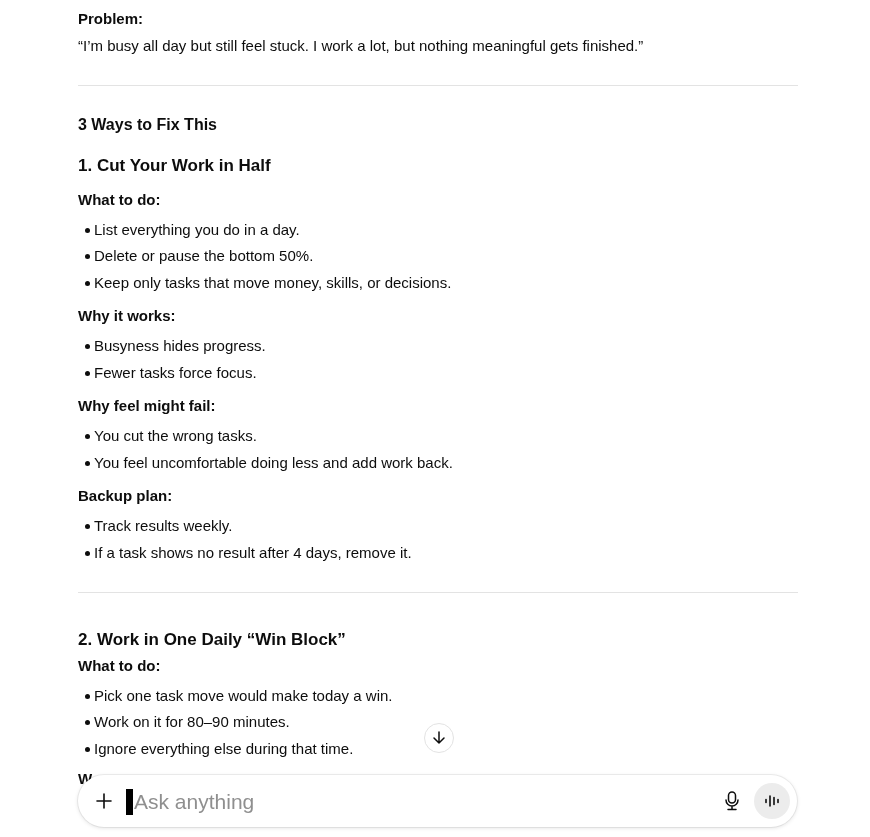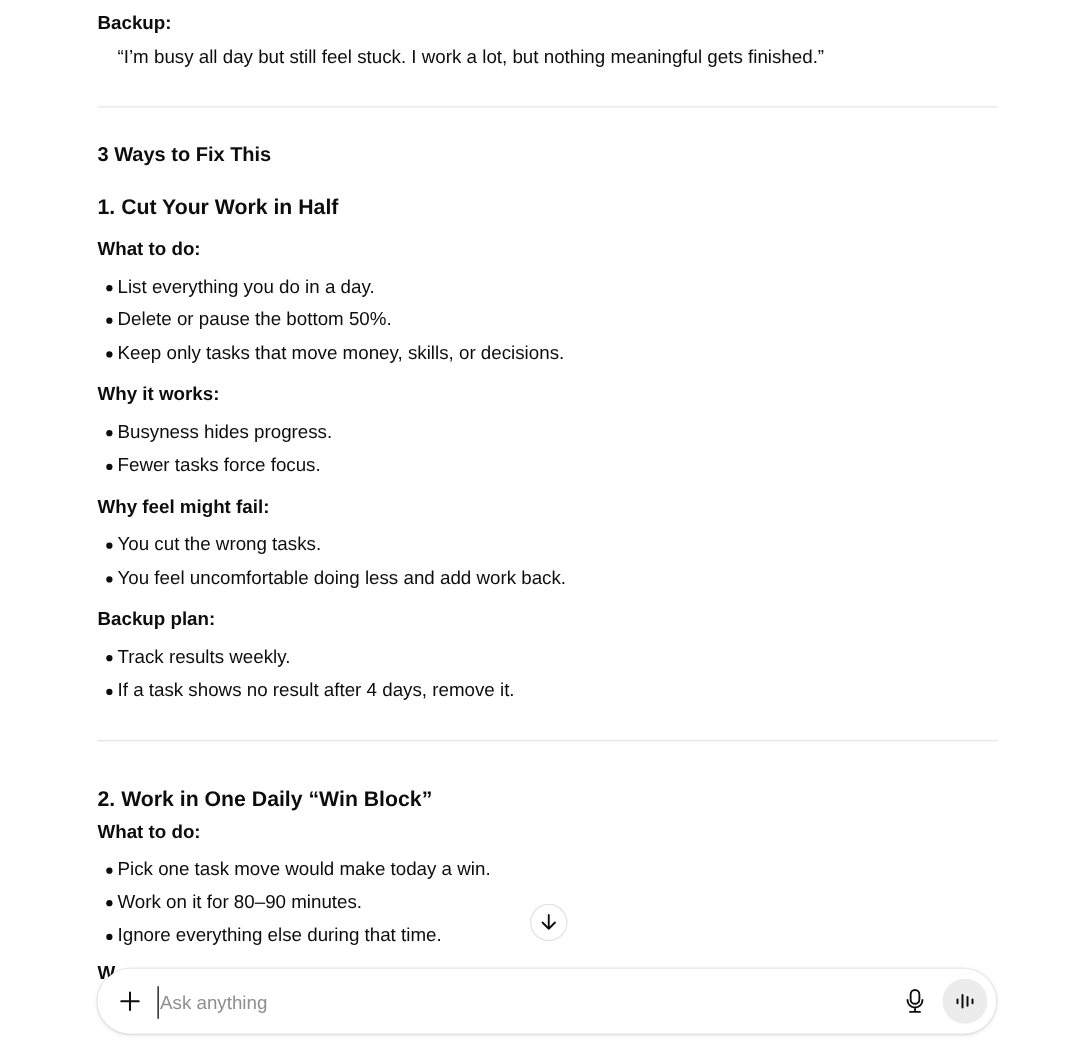--- a/index.html
+++ b/index.html
@@ -1,45 +1,45 @@
 <!DOCTYPE html>
 <html><head>
 <meta charset="utf-8">
 <style>
   html, body { margin:0; padding:0; background:#ffffff; }
   body { width:870px; height:837px; position:relative; overflow:hidden;
          font-family:"Liberation Sans", "DejaVu Sans", sans-serif; color:#0d0d0d; }
   .content { position:absolute; left:78px; top:0; width:720px; }
   .label { font-weight:bold; font-size:15px; line-height:20px; position:absolute; left:0; }
-  .text { font-size:15px; line-height:20px; position:absolute; left:16px; white-space:nowrap;text-align:center; }
+  .text { font-size:15px; line-height:20px; position:absolute; left:0; white-space:nowrap;text-align:center; }
   .hr { position:absolute; left:0; width:720px; height:1px; background:#e3e3e3; }
   .h2 { position:absolute; left:0; font-size:16px; font-weight:bold; line-height:26px; }
   .h3 { position:absolute; left:0; font-size:17px; font-weight:bold; line-height:24px; }
   .li { position:absolute; left:0; font-size:15px; line-height:20px; white-space:nowrap; }
   .li .bullet { position:absolute; left:7px; top:8px; width:5px; height:5px; border-radius:50%; background:#0d0d0d; }
   .li .t { position:absolute; left:16px; top:0; }
   .scroll-btn { position:absolute; left:424px; top:723px; width:28px; height:28px; border-radius:50%;
                 border:1px solid #e3e3e3; background:#fff; display:flex; align-items:center; justify-content:center; }
   .composer { position:absolute; left:78px; top:775px; width:719px; height:52px; border-radius:26px;
               background:#fff; box-shadow:0 1px 4px rgba(0,0,0,0.12), 0 0 0 1px rgba(0,0,0,0.06); }
   .plus { position:absolute; left:16px; top:16px; width:20px; height:20px; }
   .input { position:absolute; left:48px; top:14px; width:560px; height:24px; border:none; outline:none;
-           font-size:15px; font-family:"Liberation Sans", "DejaVu Sans", sans-serif; color:#be185d; background:transparent;
-           border-left:1px solid #000000; padding-left:1px; }
+           font-size:21px; font-family:"Liberation Sans", "DejaVu Sans", sans-serif; color:#be185d; background:transparent;
+           border-left:7px solid #000000; padding-left:1px; }
   .input::placeholder { color:#8f8f8f; }
   .mic { position:absolute; left:644px; top:15px; width:20px; height:22px; }
   .voice { position:absolute; left:676px; top:8px; width:36px; height:36px; border-radius:50%; background:#ececec;
            display:flex; align-items:center; justify-content:center; }
   .peek { position:absolute; left:78px; top:770px; font-weight:bold; font-size:15px; color:#0d0d0d; }
 </style>
 </head>
 <body>
 
 <div class="content">
-  <div class="label" style="top:9px">Backup:</div>
+  <div class="label" style="top:9px">Problem:</div>
   <div class="text" style="top:36px">“I’m busy all day but still feel stuck. I work a lot, but nothing meaningful gets finished.”</div>
   <div class="hr" style="top:85px"></div>
 
   <div class="h2" style="top:112px">3 Ways to Fix This</div>
 
   <div class="h3" style="top:154px">1. Cut Your Work in Half</div>
 
   <div class="label" style="top:190px">What to do:</div>
   <div class="li" style="top:220px">
       <span class="bullet"></span>

